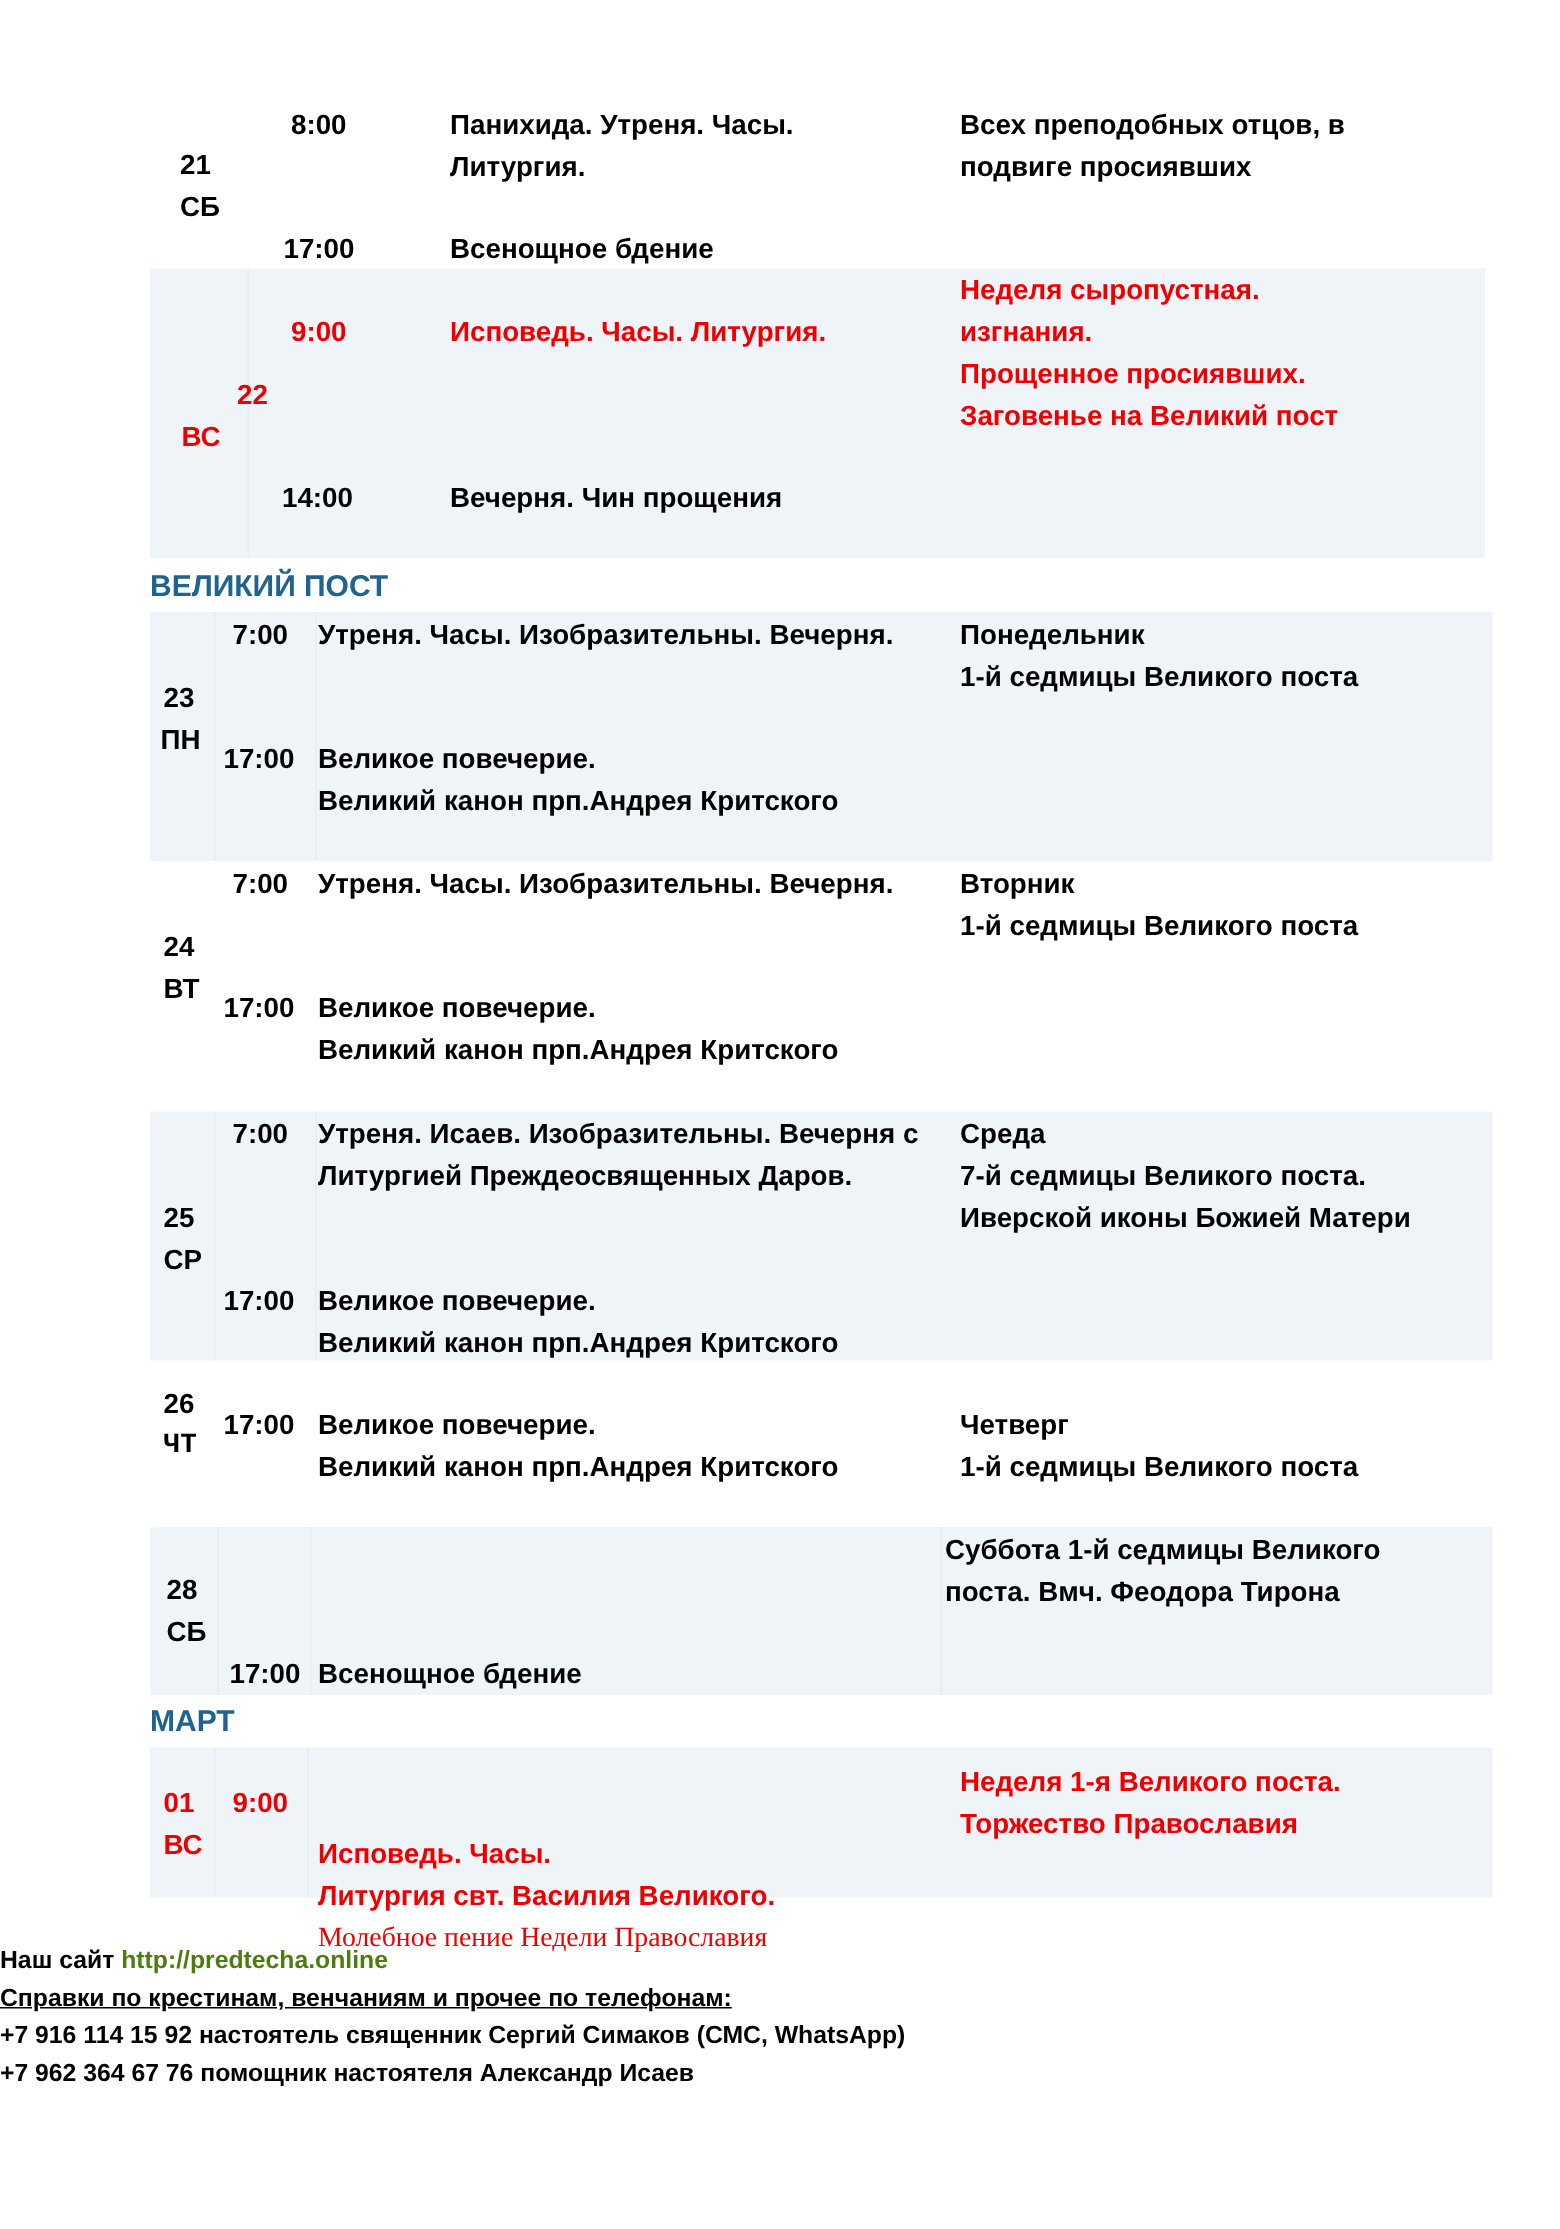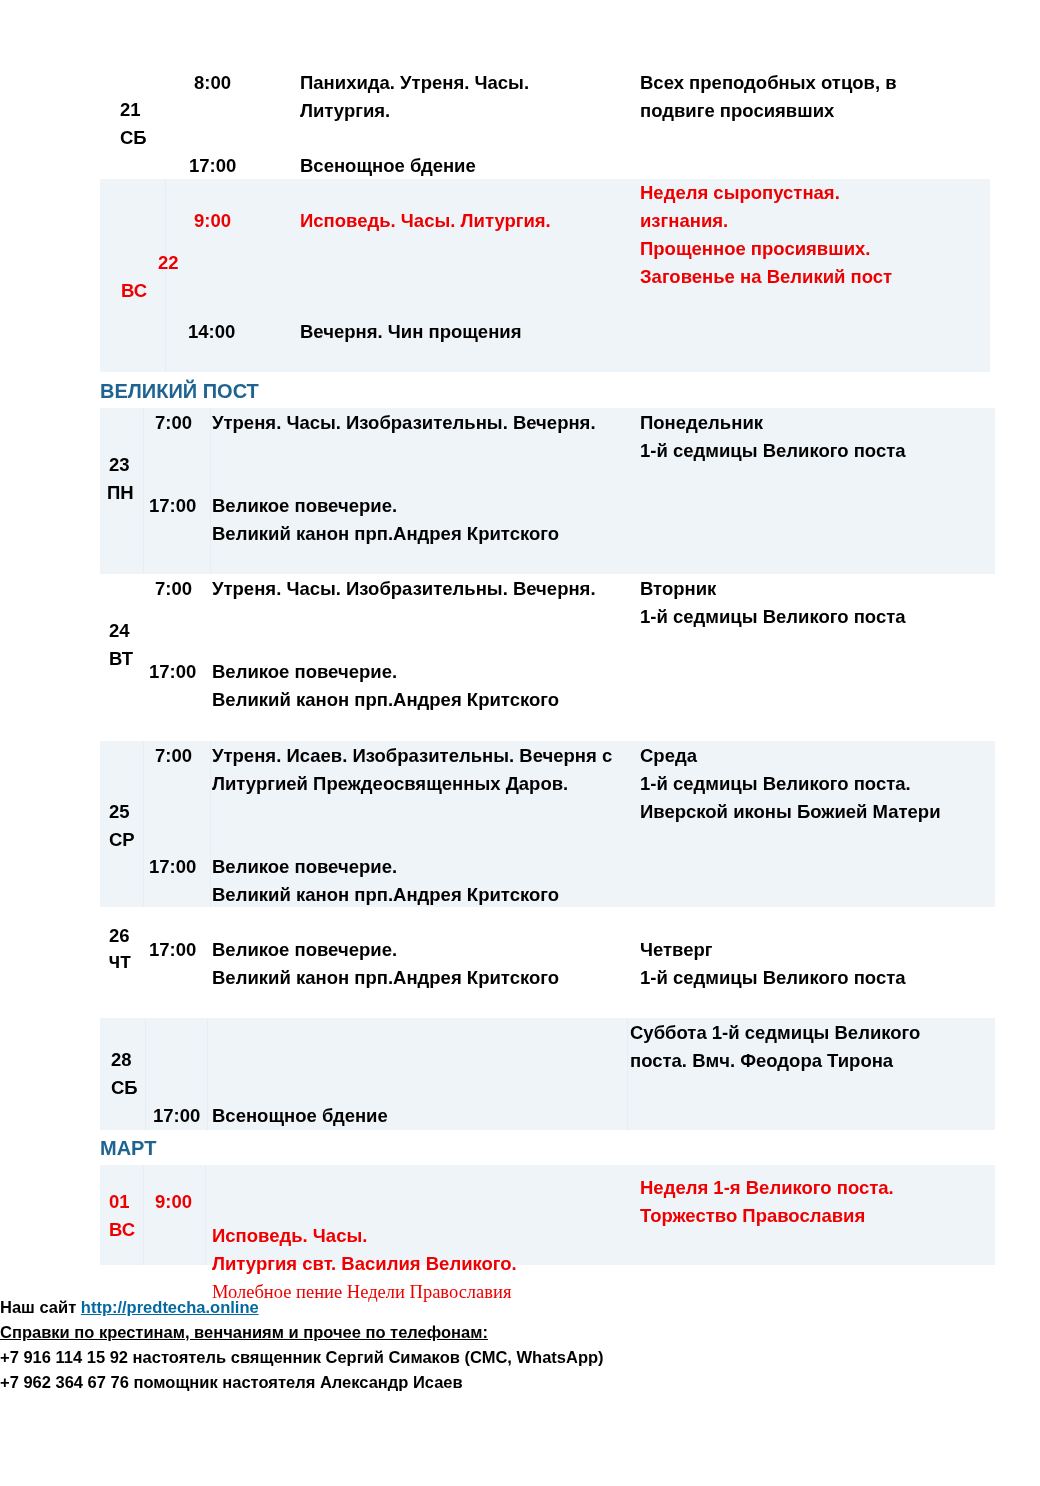--- a/index.html
+++ b/index.html
@@ -8,21 +8,21 @@
     font-family: "Liberation Sans", "DejaVu Sans", sans-serif;
     font-weight: bold; font-size: 18.5px; color: #000;
   }
   .band { position: absolute; background: #eff4f9; }
   .c { text-align: left; position: absolute; line-height: 28px; white-space: nowrap; }
   .l { position: absolute; line-height: 28px; white-space: nowrap; }
   .red { color: #ee0000; }
   .sect { color: #1f6391; font-size: 20px; }
   .normal { font-weight: normal; font-family: Liberation Serif, serif; }
   .footer { font-size: 16.5px; line-height: 25px; }
-  .link { color: #0369a1; text-decoration: underline; }
+  .link { color: #4d7c0f; }
   .u { text-decoration: underline; }
   .divider { position: absolute; width: 1px; background: #e6edf4; }
 </style>
 </head>
 <body>
 
 <div>
   <div class="l" style="left:120px;top:96px;">21</div>
   <div class="l" style="left:120px;top:124px;">СБ</div>
   <div class="l" style="left:194px;top:69px;">8:00</div>
@@ -96,21 +96,21 @@
   <div>Утреня. Исаев. Изобразительны. Вечерня с</div>
   <div>Литургией Преждеосвященных Даров.</div>
 </div>
 <div class="l" style="left:149px;top:853px;">17:00</div>
 <div class="c" style="left:212px;width:430px;top:853px;">
   <div>Великое повечерие.</div>
   <div>Великий канон прп.Андрея Критского</div>
 </div>
 <div class="c" style="left:640px;width:360px;top:742px;">
   <div>Среда</div>
-  <div>1-й седмицы Великого поста.</div>
+  <div>7-й седмицы Великого поста.</div>
   <div>Иверской иконы Божией Матери</div>
 </div>
 
 <div class="l" style="left:109px;top:922px;">26</div>
 <div class="l" style="left:109px;top:950px;font-family:Liberation Mono, monospace;">ЧТ</div>
 <div class="l" style="left:149px;top:936px;">17:00</div>
 <div class="c" style="left:212px;width:430px;top:936px;">
   <div>Великое повечерие.</div>
   <div>Великий канон прп.Андрея Критского</div>
 </div>

